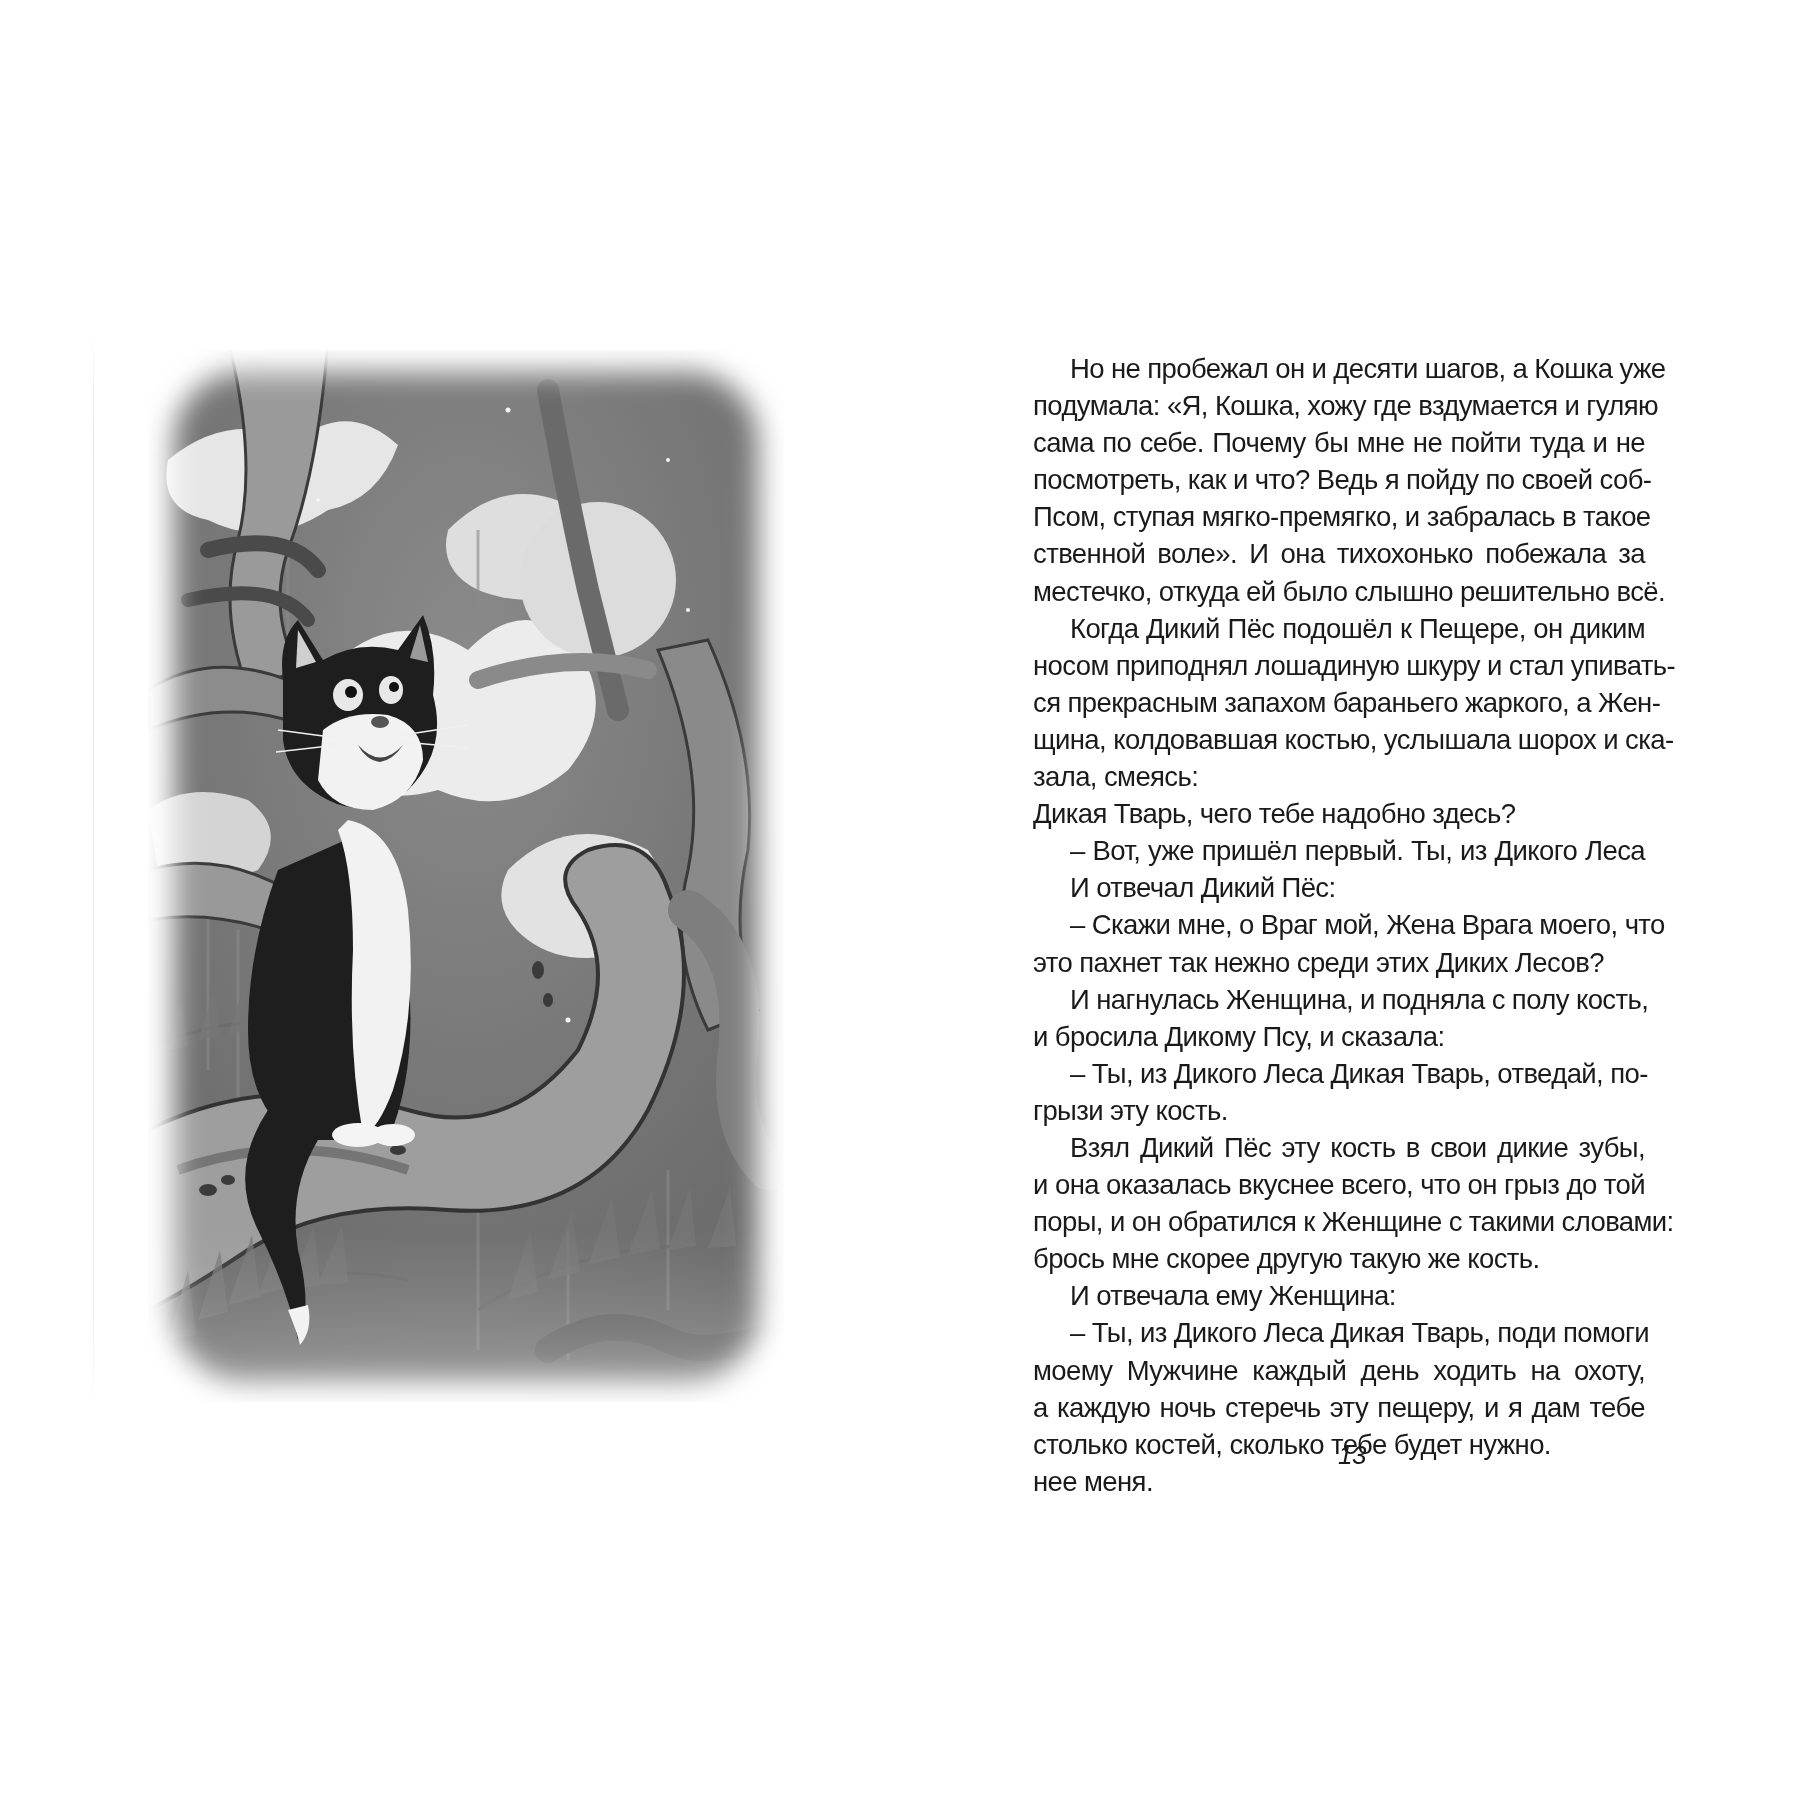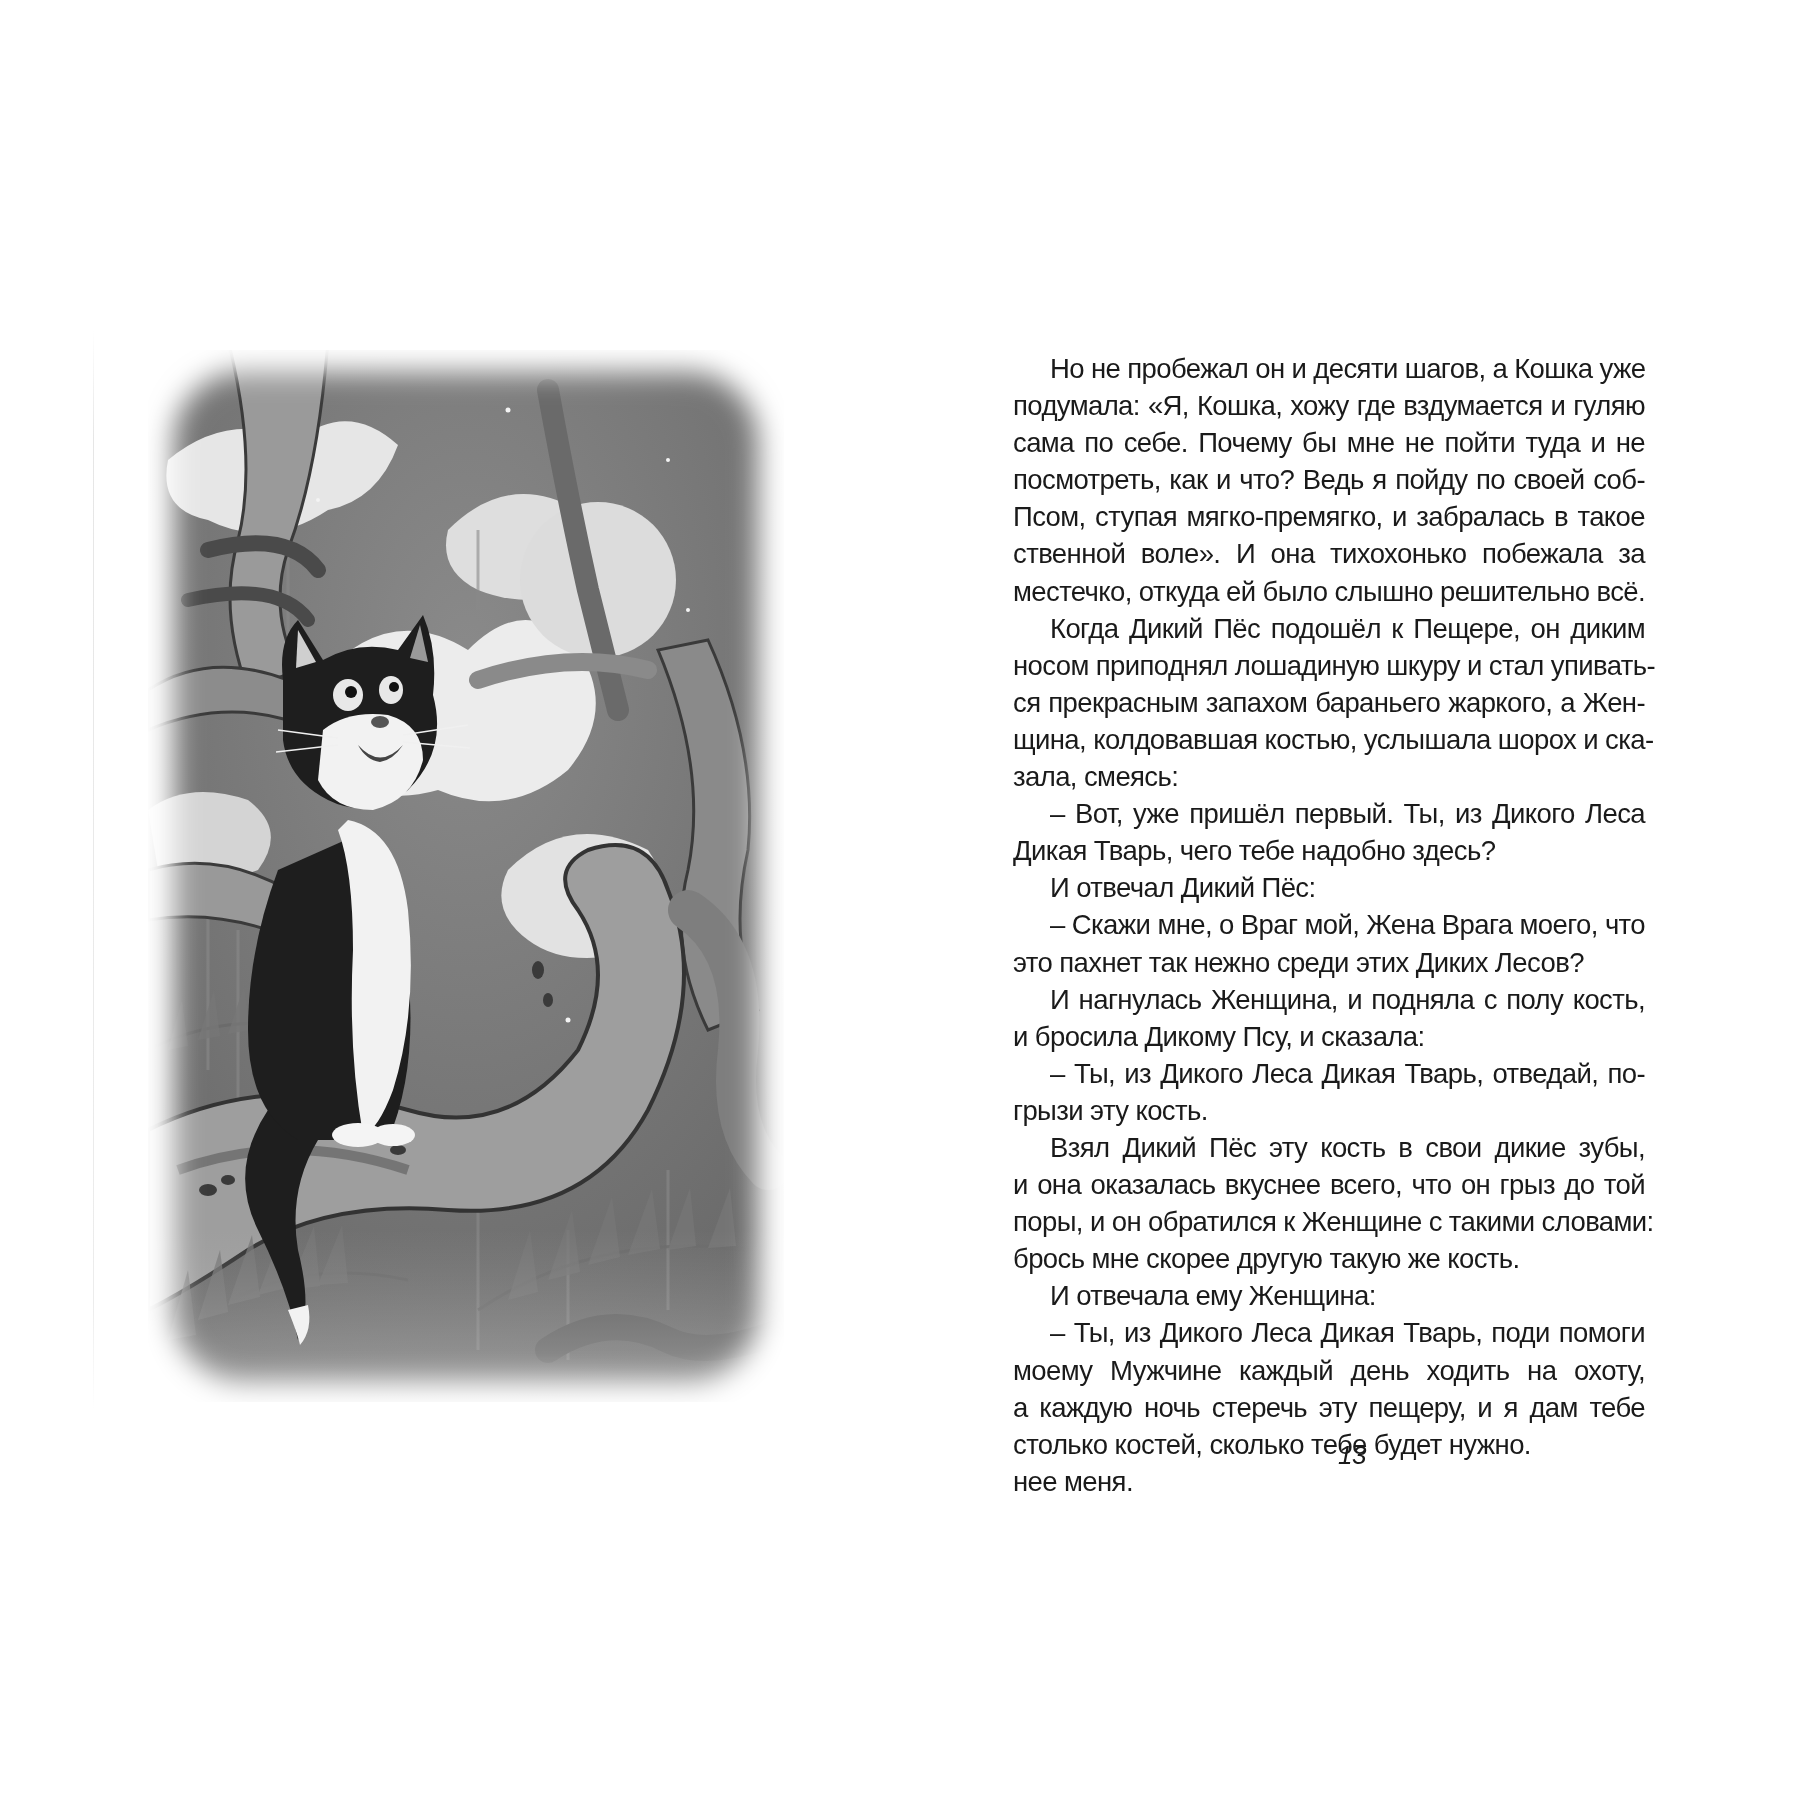--- a/index.html
+++ b/index.html
@@ -6,21 +6,21 @@
   body { width: 1800px; height: 1800px; position: relative; overflow: hidden; }
   .spread { position: absolute; left: 0; top: 0; width: 1800px; height: 1800px; background: #fff; }
   .gutter-line { position: absolute; left: 93px; top: 330px; width: 1px; height: 1080px; background: linear-gradient(#fff, #e6e6e6 10%, #ececec 90%, #fff); }
   .illustration { position: absolute; left: 148px; top: 350px; width: 636px; height: 1052px; }
   .illustration svg { width: 100%; height: 100%; display: block; }
   .text-column {
     position: absolute; left: 1013px; top: 350px; width: 632px;
     font-family: "Liberation Sans", sans-serif; font-size: 27.5px; line-height: 37.1px;
     color: #1a1a1a; letter-spacing: -0.6px;
   }
-  .line { display: block; white-space: nowrap; text-align: justify; text-align-last: justify; height: 37.1px; }
+  .line { display: block; white-space: nowrap; text-align: justify; text-align-last: justify; height: 37.1px; margin-left: 20px; }
   .line.indent { padding-left: 37px; }
   .line.last { text-align-last: left; }
   .page-number {
     position: absolute; left: 1310px; top: 1440px; width: 56px; text-align: right;
     font-family: "Liberation Sans", sans-serif; font-size: 26px; color: #1a1a1a; letter-spacing: -0.5px; font-style: italic;
   }
 </style>
 </head>
 <body>
 
@@ -174,22 +174,22 @@
       <span class="line">сама по себе. Почему бы мне не пойти туда и не</span>
       <span class="line">посмотреть, как и что? Ведь я пойду по своей соб-</span>
       <span class="line">Псом, ступая мягко-премягко, и забралась в такое</span>
       <span class="line">ственной воле». И она тихохонько побежала за</span>
       <span class="line last">местечко, откуда ей было слышно решительно всё.</span>
       <span class="line indent">Когда Дикий Пёс подошёл к Пещере, он диким</span>
       <span class="line">носом приподнял лошадиную шкуру и стал упивать-</span>
       <span class="line">ся прекрасным запахом бараньего жаркого, а Жен-</span>
       <span class="line">щина, колдовавшая костью, услышала шорох и ска-</span>
       <span class="line last">зала, смеясь:</span>
+      <span class="line last">Дикая Тварь, чего тебе надобно здесь?</span>
       <span class="line indent">– Вот, уже пришёл первый. Ты, из Дикого Леса</span>
-      <span class="line last">Дикая Тварь, чего тебе надобно здесь?</span>
       <span class="line indent last">И отвечал Дикий Пёс:</span>
       <span class="line indent">– Скажи мне, о Враг мой, Жена Врага моего, что</span>
       <span class="line last">это пахнет так нежно среди этих Диких Лесов?</span>
       <span class="line indent">И нагнулась Женщина, и подняла с полу кость,</span>
       <span class="line last">и бросила Дикому Псу, и сказала:</span>
       <span class="line indent">– Ты, из Дикого Леса Дикая Тварь, отведай, по-</span>
       <span class="line last">грызи эту кость.</span>
       <span class="line indent">Взял Дикий Пёс эту кость в свои дикие зубы,</span>
       <span class="line">и она оказалась вкуснее всего, что он грыз до той</span>
       <span class="line">поры, и он обратился к Женщине с такими словами:</span>

